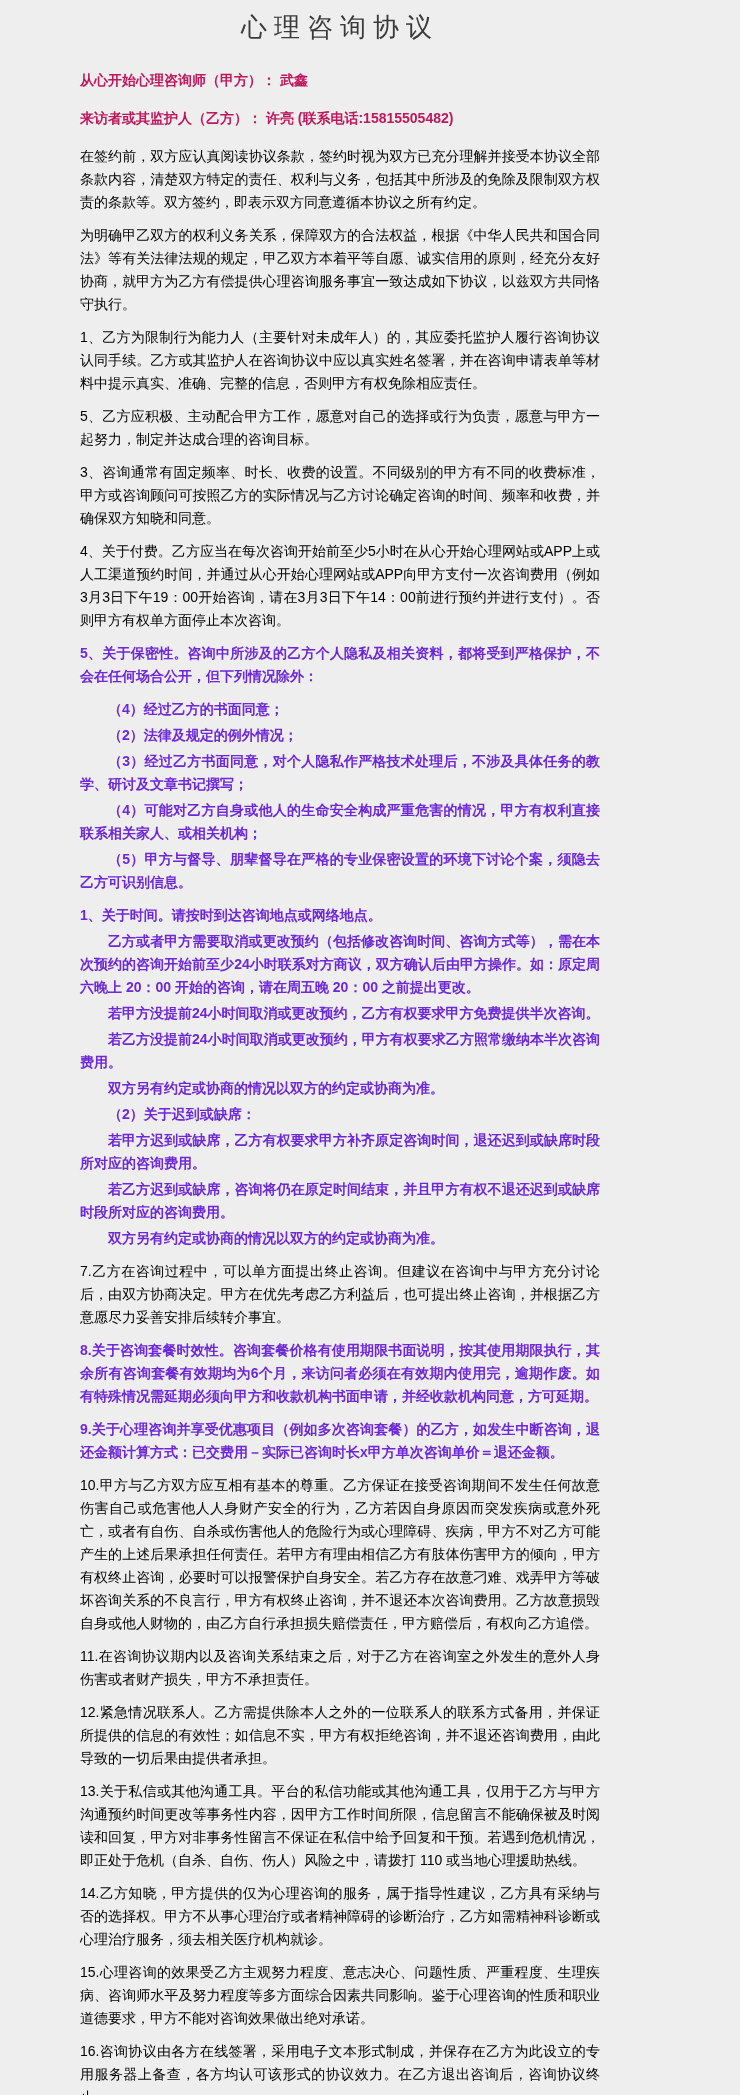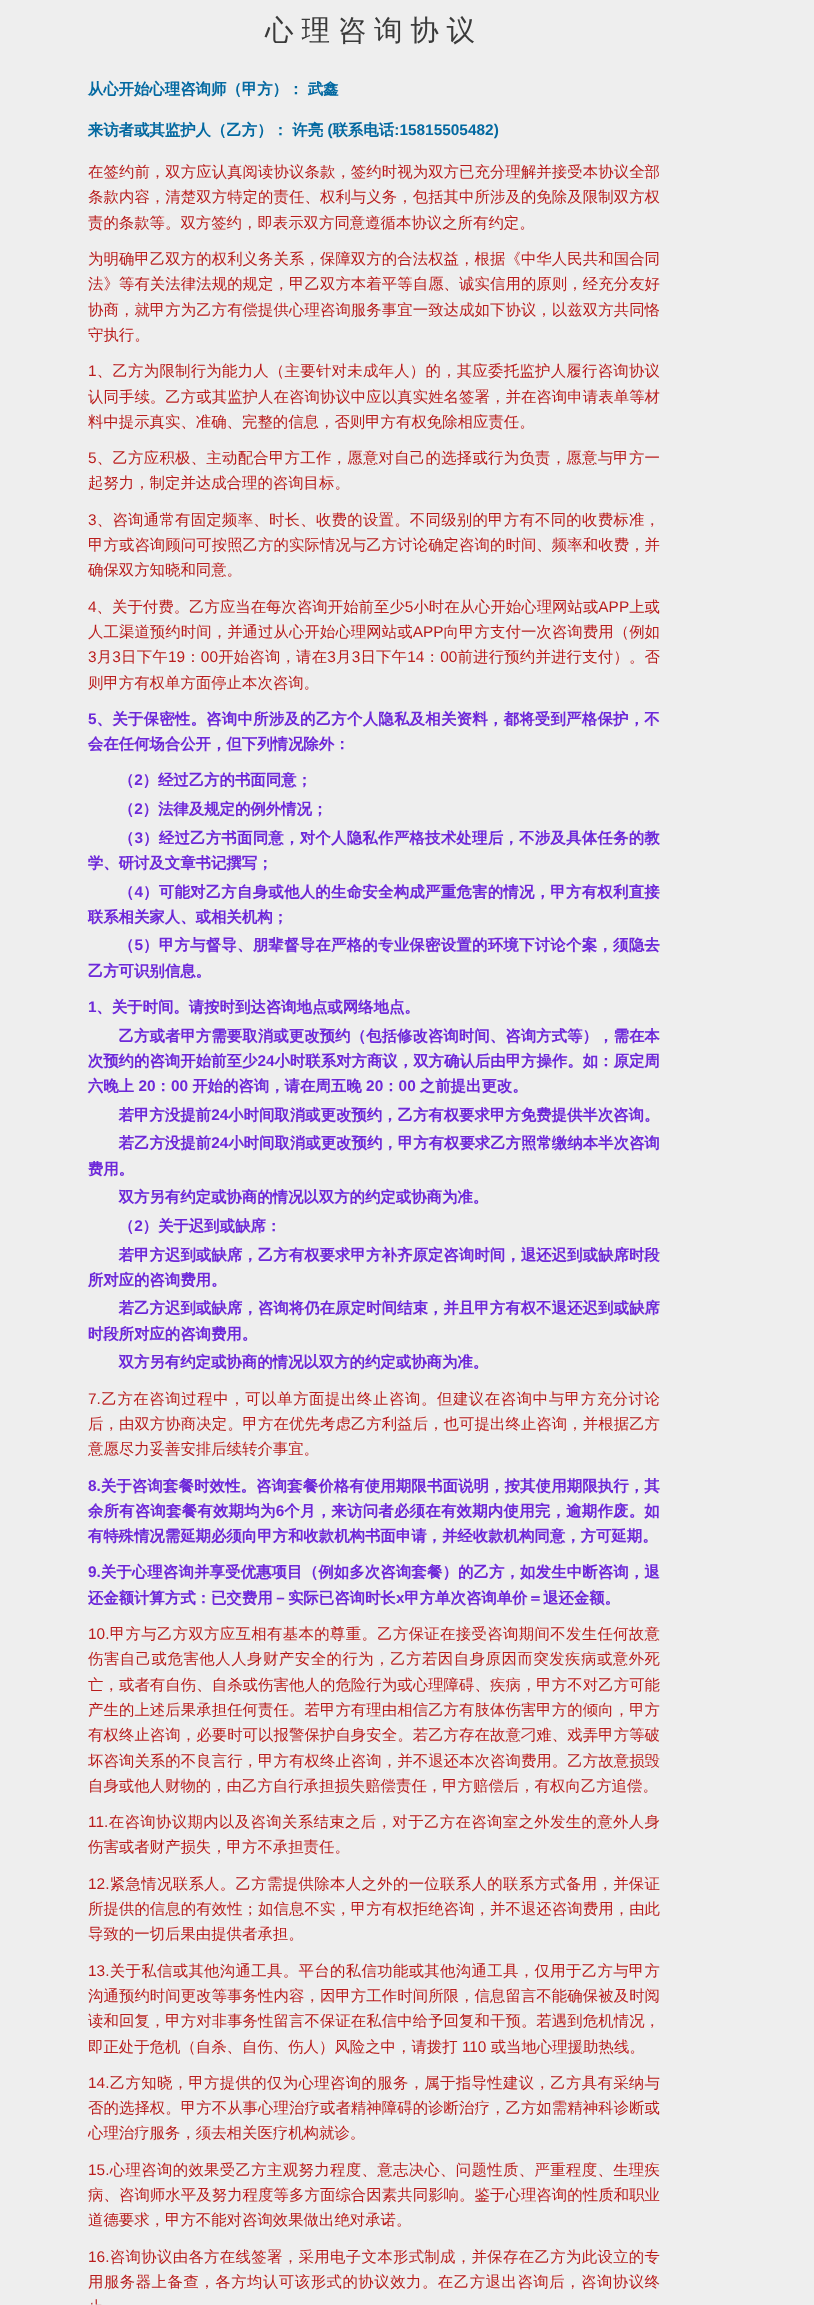--- a/index.html
+++ b/index.html
@@ -23,23 +23,23 @@
     color: #3a3a3a;
     text-align: center;
     letter-spacing: 7px;
     margin: 0 0 24px 0;
   }
   .clauses p {
     font-size: 14px;
     line-height: 23px;
     margin: 0 0 10px 0;
     text-align: justify;
-    color: #b91c1c;
+    color: #000000;
   }
-  .clauses p.party  { font-weight: bold; color: #0369a1; margin-bottom: 15px; }
+  .clauses p.party  { font-weight: bold; color: #be185d; margin-bottom: 15px; }
   .clauses p.bold   { font-weight: bold; color: #6d28d9; }
   .clauses p.sub    { text-indent: 2em; }
   .clauses p.tight  { margin-bottom: 3px; }
 </style>
 </head>
 <body>
 
 <div class="page">
 
   <h1 class="doc-title">心理咨询协议</h1>
@@ -47,21 +47,21 @@
   <div class="clauses" id="clauses">
       <p class="party">从心开始心理咨询师（甲方）： 武鑫</p>
       <p class="party">来访者或其监护人（乙方）： 许亮 (联系电话:15815505482)</p>
       <p class="normal">在签约前，双方应认真阅读协议条款，签约时视为双方已充分理解并接受本协议全部条款内容，清楚双方特定的责任、权利与义务，包括其中所涉及的免除及限制双方权责的条款等。双方签约，即表示双方同意遵循本协议之所有约定。</p>
       <p class="normal">为明确甲乙双方的权利义务关系，保障双方的合法权益，根据《中华人民共和国合同法》等有关法律法规的规定，甲乙双方本着平等自愿、诚实信用的原则，经充分友好协商，就甲方为乙方有偿提供心理咨询服务事宜一致达成如下协议，以兹双方共同恪守执行。</p>
       <p class="normal">1、乙方为限制行为能力人（主要针对未成年人）的，其应委托监护人履行咨询协议认同手续。乙方或其监护人在咨询协议中应以真实姓名签署，并在咨询申请表单等材料中提示真实、准确、完整的信息，否则甲方有权免除相应责任。</p>
       <p class="normal">5、乙方应积极、主动配合甲方工作，愿意对自己的选择或行为负责，愿意与甲方一起努力，制定并达成合理的咨询目标。</p>
       <p class="normal">3、咨询通常有固定频率、时长、收费的设置。不同级别的甲方有不同的收费标准，甲方或咨询顾问可按照乙方的实际情况与乙方讨论确定咨询的时间、频率和收费，并确保双方知晓和同意。</p>
       <p class="normal">4、关于付费。乙方应当在每次咨询开始前至少5小时在从心开始心理网站或APP上或人工渠道预约时间，并通过从心开始心理网站或APP向甲方支付一次咨询费用（例如3月3日下午19：00开始咨询，请在3月3日下午14：00前进行预约并进行支付）。否则甲方有权单方面停止本次咨询。</p>
       <p class="bold">5、关于保密性。咨询中所涉及的乙方个人隐私及相关资料，都将受到严格保护，不会在任何场合公开，但下列情况除外：</p>
-      <p class="bold sub tight">（2）经过乙方的书面同意；</p>
+      <p class="bold sub tight">（4）经过乙方的书面同意；</p>
       <p class="bold sub tight">（2）法律及规定的例外情况；</p>
       <p class="bold sub tight">（3）经过乙方书面同意，对个人隐私作严格技术处理后，不涉及具体任务的教学、研讨及文章书记撰写；</p>
       <p class="bold sub tight">（4）可能对乙方自身或他人的生命安全构成严重危害的情况，甲方有权利直接联系相关家人、或相关机构；</p>
       <p class="bold sub">（5）甲方与督导、朋辈督导在严格的专业保密设置的环境下讨论个案，须隐去乙方可识别信息。</p>
       <p class="bold tight">1、关于时间。请按时到达咨询地点或网络地点。</p>
       <p class="bold sub tight">乙方或者甲方需要取消或更改预约（包括修改咨询时间、咨询方式等），需在本次预约的咨询开始前至少24小时联系对方商议，双方确认后由甲方操作。如：原定周六晚上 20：00 开始的咨询，请在周五晚 20：00 之前提出更改。</p>
       <p class="bold sub tight">若甲方没提前24小时间取消或更改预约，乙方有权要求甲方免费提供半次咨询。</p>
       <p class="bold sub tight">若乙方没提前24小时间取消或更改预约，甲方有权要求乙方照常缴纳本半次咨询费用。</p>
       <p class="bold sub tight">双方另有约定或协商的情况以双方的约定或协商为准。</p>
       <p class="bold sub tight">（2）关于迟到或缺席：</p>

